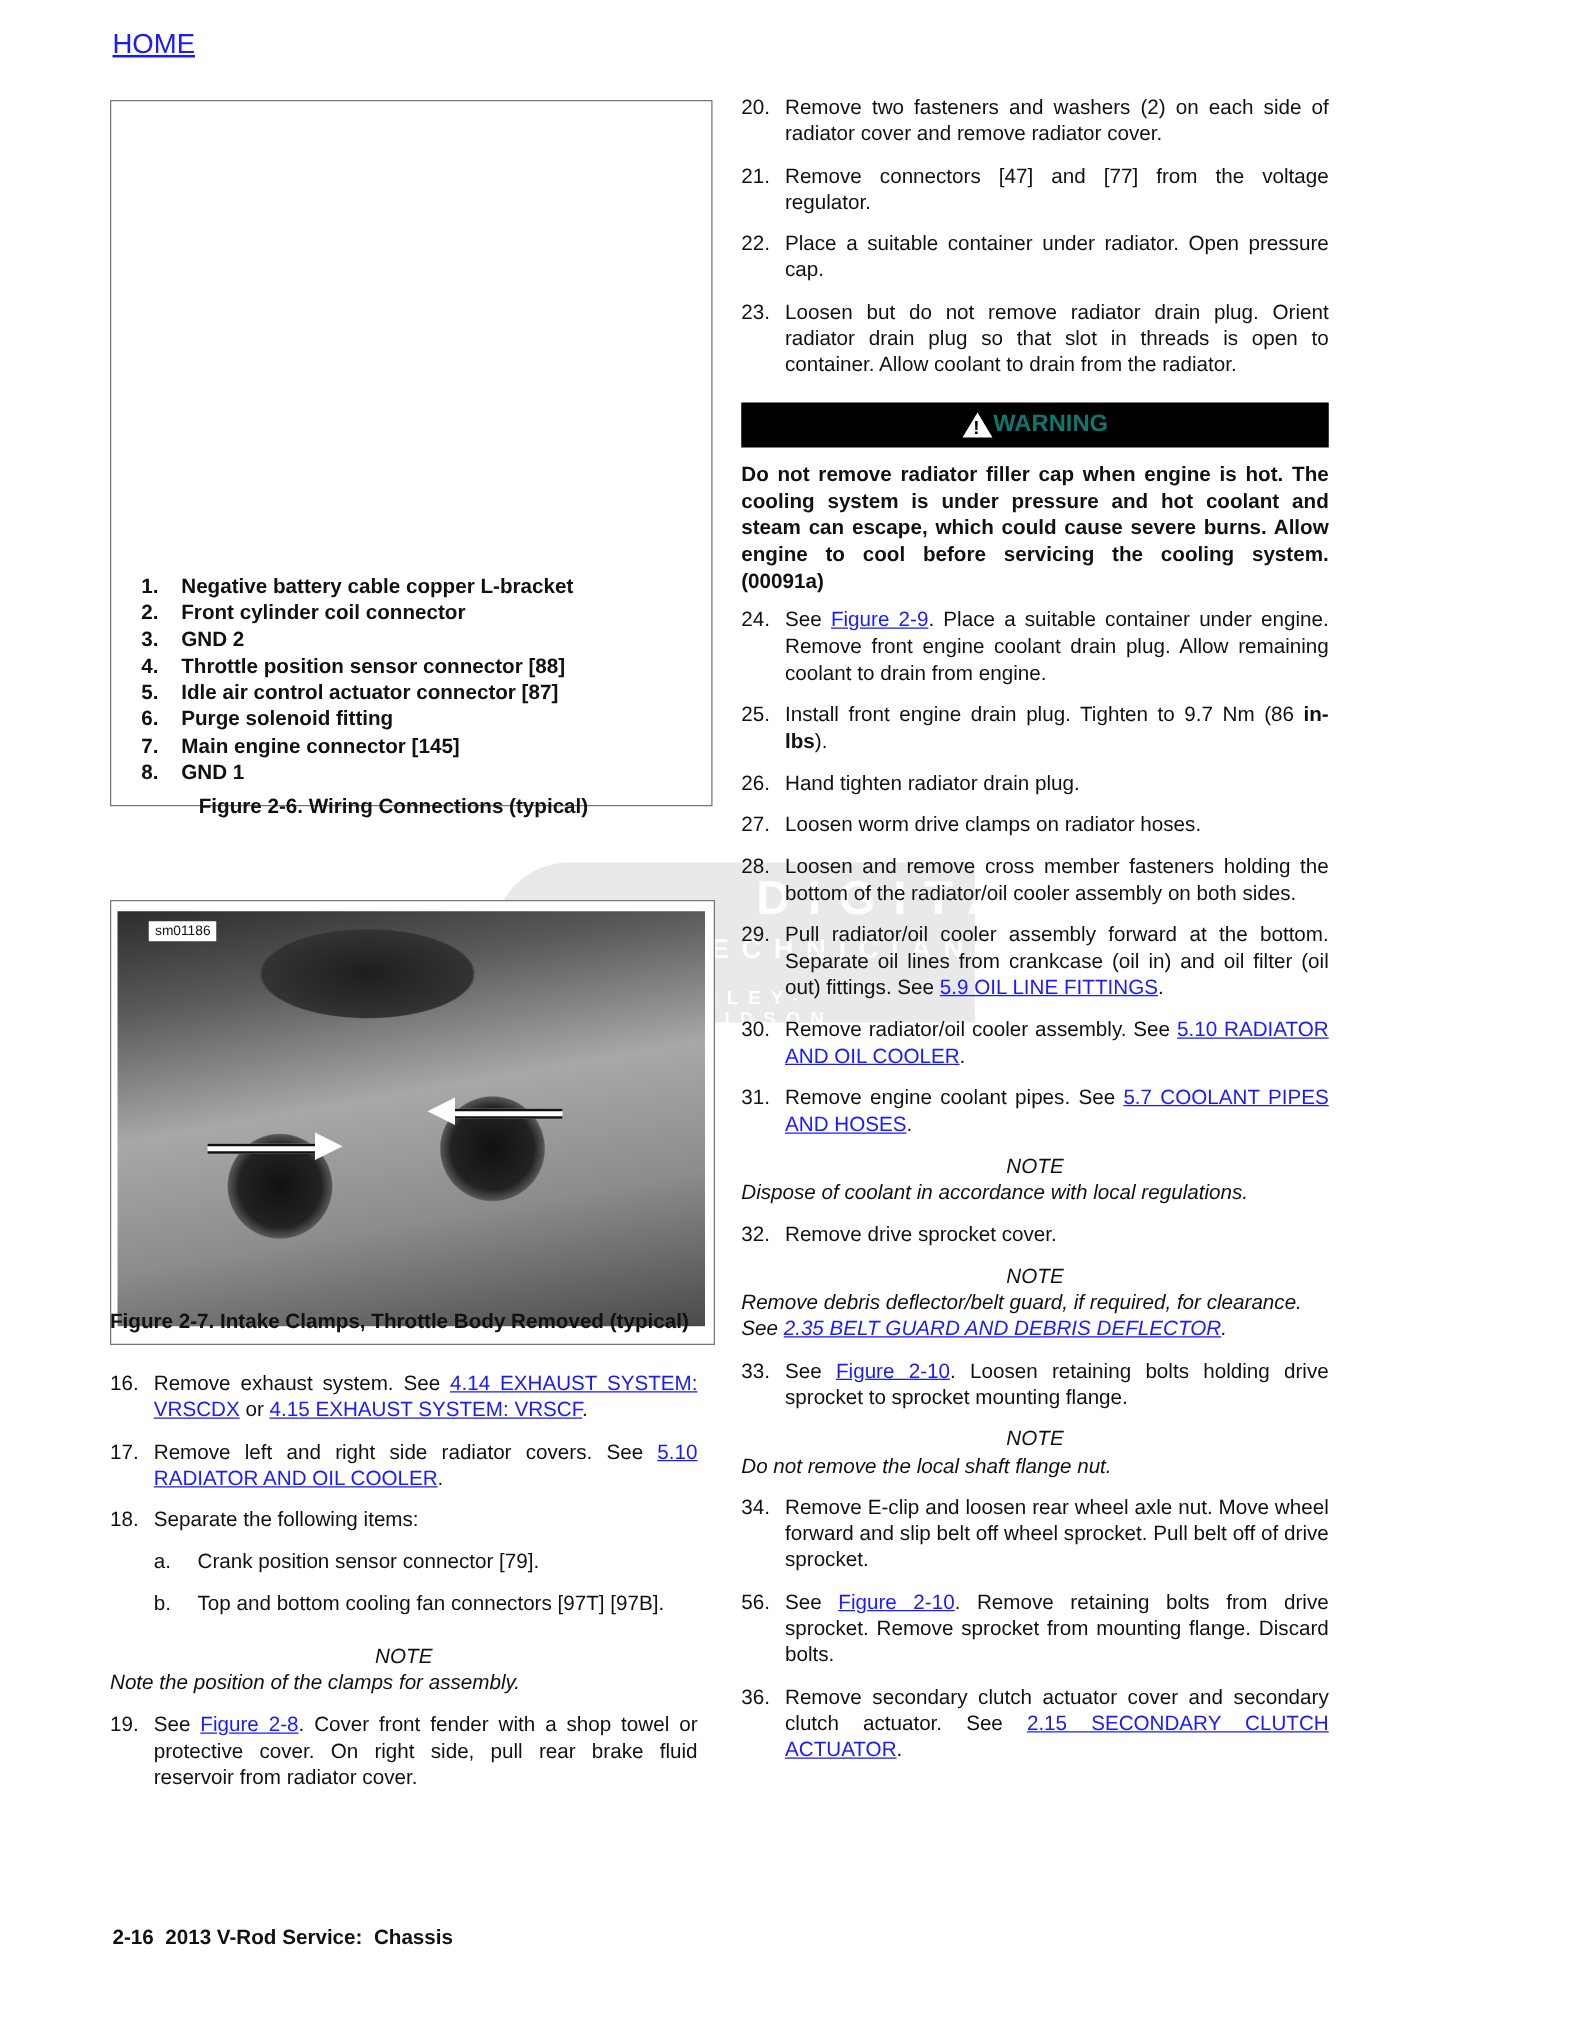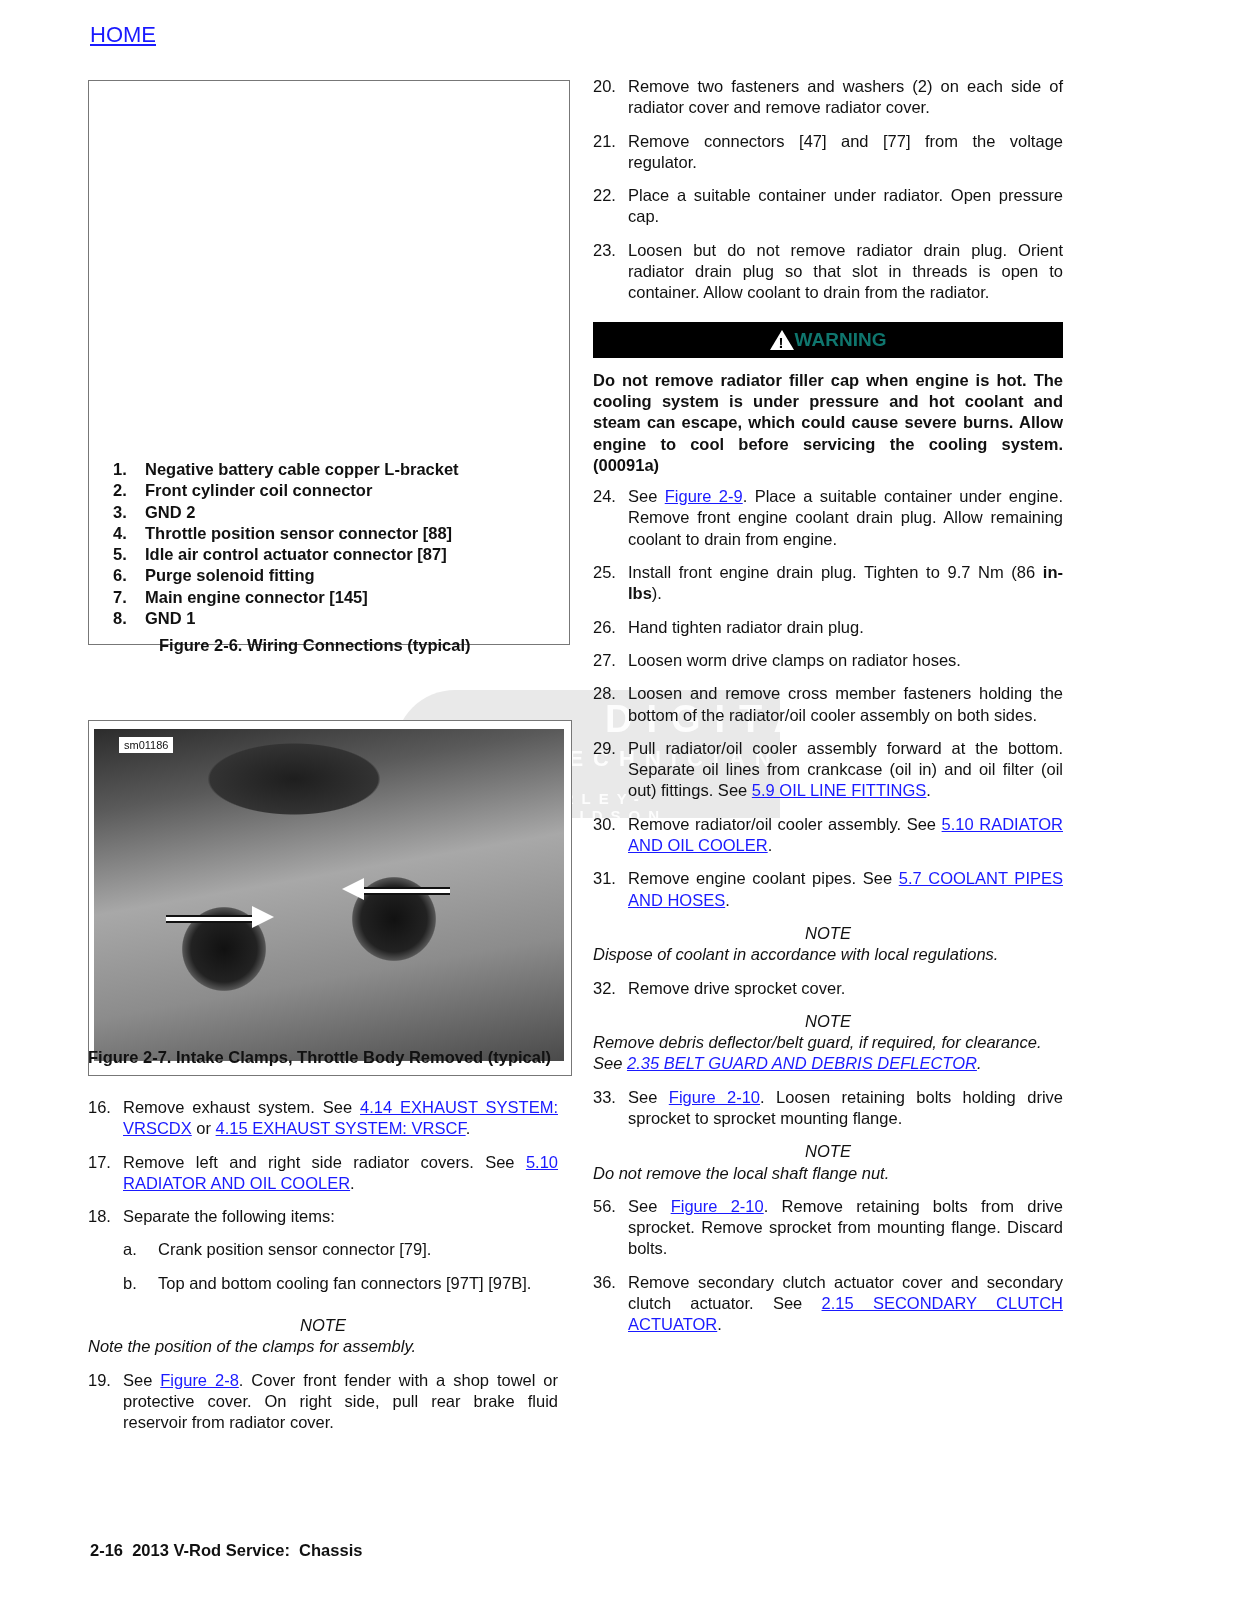--- a/index.html
+++ b/index.html
@@ -225,20 +225,24 @@
 
   <div class="step">
       <span class="n">33.</span>
       <span class="t"><span>See </span><a class="lnk" href="#">Figure 2-10</a><span>. Loosen retaining bolts holding drive sprocket to sprocket mounting flange.</span></span>
     </div>
 
   <div class="note-h">NOTE</div>
   <div class="note-b">Do not remove the local shaft flange nut.</div>
 
   <div class="step">
+      <span class="n">34.</span>
+      <span class="t">Remove E-clip and loosen rear wheel axle nut. Move wheel forward and slip belt off wheel sprocket. Pull belt off of drive sprocket.</span>
+    </div>
+  <div class="step">
       <span class="n">56.</span>
       <span class="t"><span>See </span><a class="lnk" href="#">Figure 2-10</a><span>. Remove retaining bolts from drive sprocket. Remove sprocket from mounting flange. Discard bolts.</span></span>
     </div>
   <div class="step">
       <span class="n">36.</span>
       <span class="t"><span>Remove secondary clutch actuator cover and secondary clutch actuator. See </span><a class="lnk" href="#">2.15 SECONDARY CLUTCH ACTUATOR</a><span>.</span></span>
     </div>
 </div>
 
 <div class="footer">2-16  2013 V-Rod Service:  Chassis</div>

